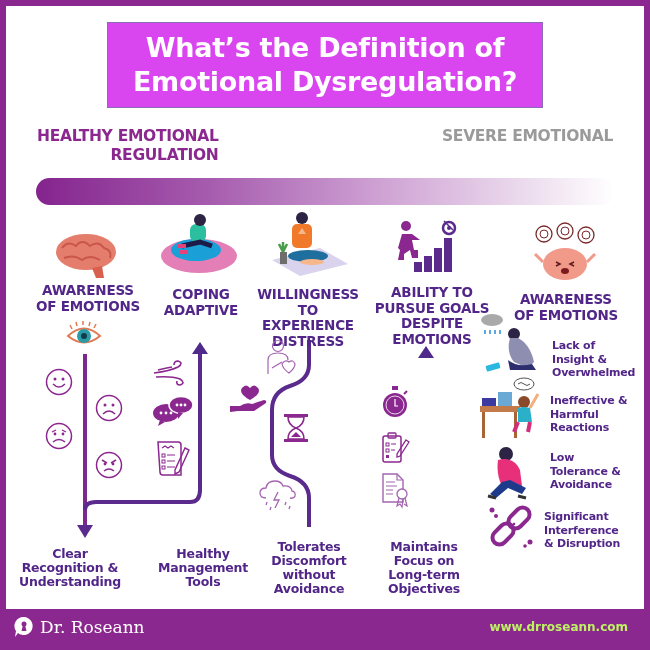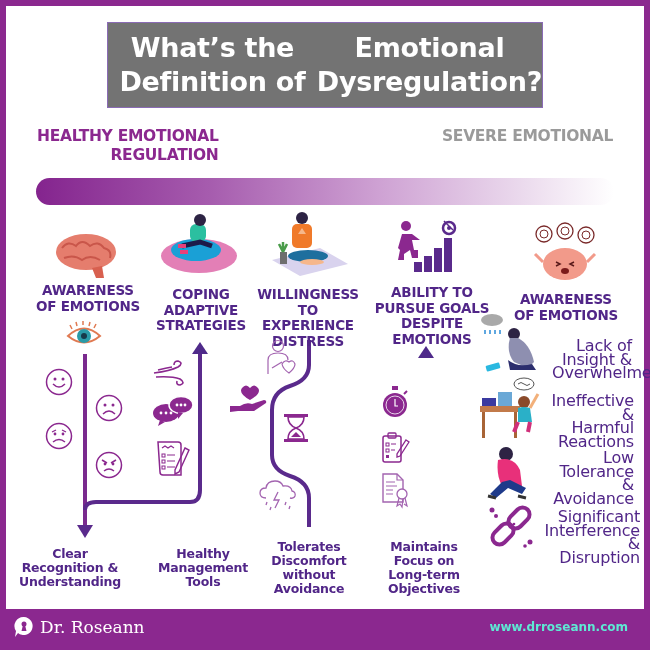--- a/index.html
+++ b/index.html
@@ -3,23 +3,23 @@
 <meta charset="utf-8">
 <style>
   * { box-sizing: border-box; margin: 0; padding: 0; }
   html, body { width: 650px; height: 650px; overflow: hidden; background: #8b288f; }
   body { font-family: "DejaVu Sans", "Liberation Sans", sans-serif; position: relative; }
 
   .frame { position: absolute; left: 6px; top: 6px; width: 638px; height: 603px; background: #ffffff; }
 
   .title-box {
     position: absolute; left: 107px; top: 22px; width: 436px; height: 86px;
-    background: #737373; border: 1px solid #8a6bb5;
-    display: flex; align-items: center; justify-content: center;
-    color: #fff; font-weight: bold; font-size: 27px; line-height: 34px; text-align: center;
+    background: #d946ef; border: 1px solid #8a6bb5;
+    display: flex; flex-direction: column; align-items: center; justify-content: center;
+    color: #fff; font-weight: bold; font-size: 27px; line-height: 34px; text-align: right;
     letter-spacing: -0.3px;
   }
 
   .scale-left, .scale-right {
     position: absolute; top: 127px; font-weight: bold; font-size: 15.5px; line-height: 19px;
     letter-spacing: -0.3px;
   }
   .scale-left { left: 37px; color: #8b288f; text-align: right; }
   .scale-right { right: 37px; color: #9a9a9a; text-align: right; }
 
@@ -30,27 +30,27 @@
 
   .heading {
     position: absolute; color: #512688; font-weight: bold; font-size: 13.5px; line-height: 15.5px;
     text-align: center; letter-spacing: -0.2px;
   }
   .outcome {
     position: absolute; color: #512688; font-weight: bold; font-size: 12.5px; line-height: 14px;
     text-align: center; letter-spacing: -0.2px;
   }
   .side-label {
-    position: absolute; color: #512688; font-weight: normal; font-size: 16px; line-height: 13.5px;
-    text-align: right; letter-spacing: -0.2px;
+    position: absolute; color: #512688; font-weight: bold; font-size: 11px; line-height: 13.5px;
+    text-align: left; letter-spacing: -0.2px;
   }
 
   .footer-logo { position: absolute; left: 14px; top: 616px; display: flex; align-items: center; gap: 6px; color: #fff; justify-content: flex-end; }
   .footer-logo-text { font-family: "DejaVu Serif", "Liberation Serif", serif; font-size: 17px; }
-  .footer-url { position: absolute; right: 22px; top: 620px; color: #5eead4; font-weight: bold; font-size: 12px; }
+  .footer-url { position: absolute; right: 22px; top: 620px; color: #bef264; font-weight: bold; font-size: 12px; }
 
   svg { position: absolute; overflow: visible; }
 </style>
 </head>
 <body>
 
 <div class="frame"></div>
 
 <div class="title-box">
   <div>What’s the Definition of</div>
@@ -141,21 +141,20 @@
   <ellipse cx="36" cy="38" rx="25" ry="11" fill="#1aa0d6"></ellipse>
   <rect x="30" y="12" width="16" height="18" rx="6" fill="#2bbfa0"></rect>
   <circle cx="40" cy="8" r="6" fill="#2d2344"></circle>
   <path d="M22 34 l18 -4 l12 4" stroke="#1d1b4a" stroke-width="5" fill="none"></path>
   <rect x="18" y="32" width="8" height="4" fill="#e8407a"></rect>
   <rect x="20" y="38" width="8" height="4" fill="#e8407a"></rect>
 </svg>
 <div class="heading" style="left:146px;top:287px;width:110px">
   <div>COPING</div>
   <div>ADAPTIVE</div>
-  <div>STRATEGIES</div>
 </div>
 <svg style="left:152px;top:359px" width="36" height="28" viewBox="0 0 36 28">
   <path d="M2 14 Q18 12 26 8 Q32 4 26 2 Q22 2 22 6" fill="none" stroke="#8b288f" stroke-width="1.6"></path>
   <path d="M4 18 Q20 17 28 20 Q34 24 28 26 Q24 26 25 22" fill="none" stroke="#8b288f" stroke-width="1.6"></path>
   <path d="M6 11 Q14 9 20 8" fill="none" stroke="#8b288f" stroke-width="1.4"></path>
 </svg>
 <svg style="left:152px;top:395px" width="42" height="32" viewBox="0 0 42 32">
   <ellipse cx="14" cy="18" rx="13" ry="9" fill="#8b288f"></ellipse>
   <path d="M8 25 l-2 6 l7 -4 z" fill="#8b288f"></path>
   <ellipse cx="29" cy="10" rx="12" ry="8.5" fill="#8b288f" stroke="#fff" stroke-width="1.5"></ellipse>

